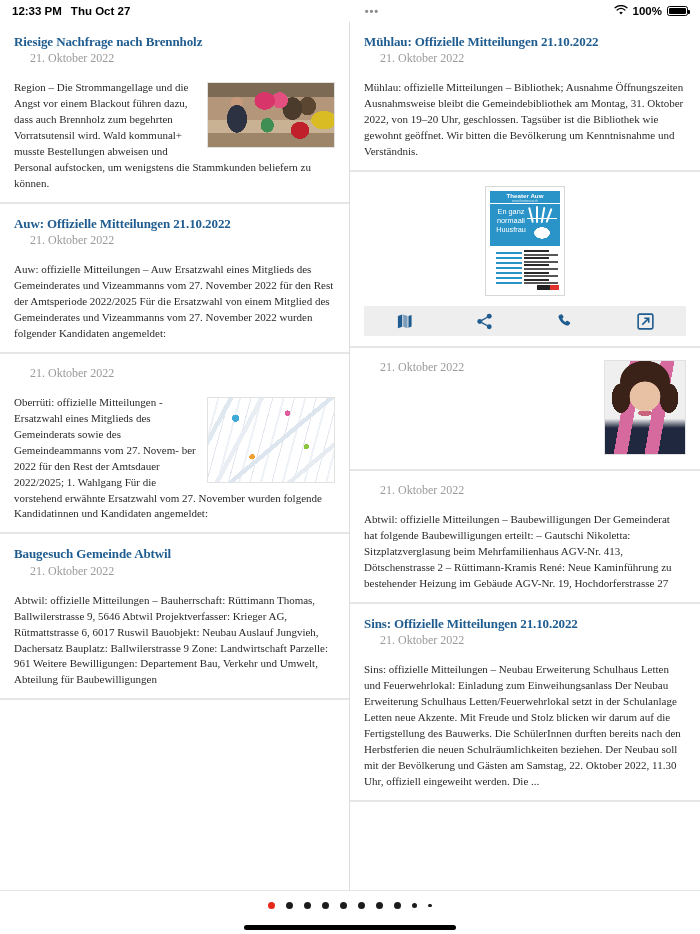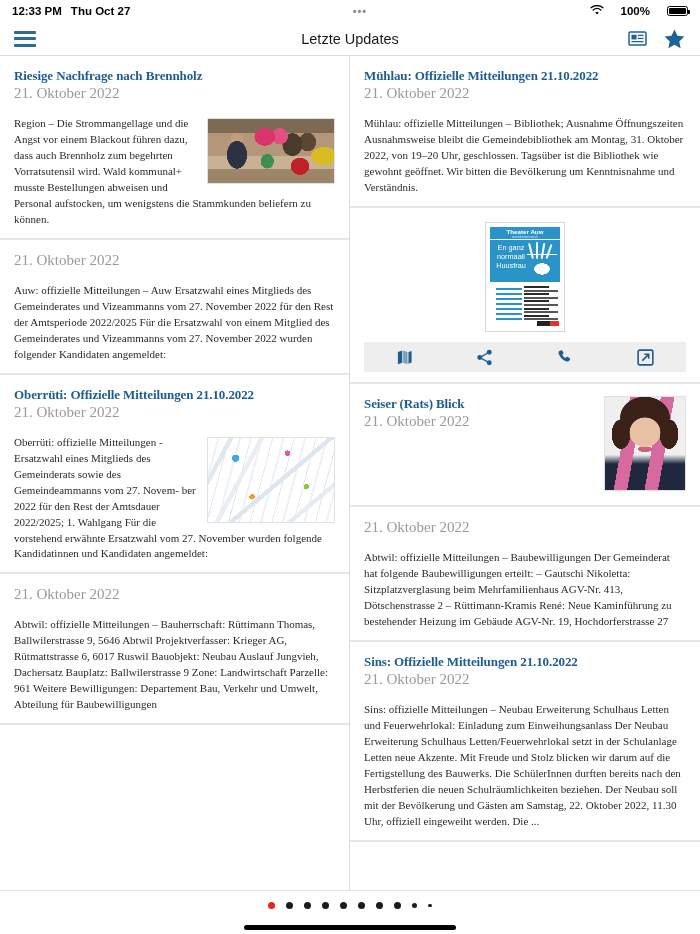--- a/index.html
+++ b/index.html
@@ -16,21 +16,21 @@
     height: 22px; flex: 0 0 22px;
     background: #ffffff;
     display: flex; align-items: center;
     padding: 0 12px;
     font-family: "Liberation Sans", sans-serif;
     font-size: 11.5px; color: #000; font-weight: 600;
   }
   .sb-left { display: flex; align-items: center; gap: 9px; white-space: nowrap; }
   .sb-center { flex: 1; display: flex; justify-content: center; align-items: center; }
   .sb-dots { letter-spacing: 1px; color: #8a8a8a; font-size: 11px; line-height: 6px; }
-  .sb-right { display: flex; align-items: center; gap: 17px; white-space: nowrap; justify-content: space-between; }
+  .sb-right { display: flex; align-items: center; gap: 5px; white-space: nowrap; justify-content: space-between; }
   .battery {
     display: inline-block; width: 21px; height: 10px;
     border: 1.2px solid #000; border-radius: 2.5px; position: relative; background: transparent;
   }
   .battery::after { content:""; position:absolute; right:-3px; top:3px; width:1.8px; height:4px; background:#000; border-radius:0 1px 1px 0; }
   .battery i { position:absolute; left:1px; top:1px; bottom:1px; width:17px; background:#000; border-radius:1px; display:block; }
 
   
   .navbar {
     height: 34px; flex: 0 0 34px;
@@ -60,22 +60,22 @@
   .card.tight { padding-bottom: 8px; }
 
   .art-title {
     font-family: "Liberation Serif", serif;
     color: #1f5c8f; font-weight: 700;
     font-size: 13px; line-height: 1.18;
     letter-spacing: -0.1px;
     margin-bottom: 2px;
   }
   .art-date {
-    font-size: 15px; color: #9a9a9a;
-    margin-left: 0; margin-bottom: 14px;
+    font-size: 12px; color: #9a9a9a;
+    margin-left: 16px; margin-bottom: 14px;
   }
   .art-body {
     font-size: 11px; line-height: 1.45; color: #2a2a2a;
     text-align: left;
   }
   .art-body.with-img { overflow: hidden; }
   .thumb {
     float: right; margin: 2px 0 4px 10px;
     border: 1px solid #e2e2e2;
   }
@@ -195,73 +195,50 @@
             <path d="M1.2 2.8a10.6 10.6 0 0 1 13.6 0" stroke="#000" stroke-width="1.5" fill="none" stroke-linecap="round"></path>
           </svg>
       </span>
       <span>100%</span>
       <span class="battery">
           <i></i>
         </span>
     </div>
   </div>
 
-  <div class="navbar">
-    <div class="hamburger">
-      <span></span>
-        <span></span>
-        <span></span>
-    </div>
-    <div class="nav-title">Letzte Updates</div>
-    <div class="nav-right">
-      <span class="icon-blue">
-        <svg width="19" height="17" viewBox="0 0 20 18">
-            <rect x="1" y="2" width="18" height="14" rx="1.5" fill="none" stroke="#1f6295" stroke-width="1.6"></rect>
-            <rect x="3.6" y="5" width="5.4" height="5" fill="#1f6295"></rect>
-            <rect x="10.4" y="5" width="6" height="1.4" fill="#1f6295"></rect>
-            <rect x="10.4" y="8.2" width="6" height="1.4" fill="#1f6295"></rect>
-            <rect x="3.6" y="11.6" width="12.8" height="1.4" fill="#1f6295"></rect>
-          </svg>
-      </span>
-      <span class="icon-blue">
-        <svg width="23" height="22" viewBox="0 0 24 23">
-            <path d="M12 1.5l3.1 6.6 7.2.9-5.3 5 1.4 7.1L12 17.6 5.6 21.1 7 14l-5.3-5 7.2-.9z" fill="#1f6295"></path>
-          </svg>
-      </span>
-    </div>
-  </div>
 
   <div class="content">
 
     <div class="col left">
 
       <div class="card">
         <div class="art-title">Riesige Nachfrage nach Brennholz</div>
         <div class="art-date">21. Oktober 2022</div>
         <div class="art-body with-img">
           <div class="thumb wood img-wood"></div>
           <span>Region – Die Strommangellage und die Angst vor einem Blackout führen dazu, dass auch Brennholz zum begehrten Vorratsutensil wird. Wald kommunal+ musste Bestellungen abweisen und Personal aufstocken, um wenigstens die Stammkunden beliefern zu können.</span>
         </div>
       </div>
 
       <div class="card">
+        <div class="art-title">Auw:  Offizielle Mitteilungen 21.10.2022</div>
         <div class="art-date">21. Oktober 2022</div>
         <div class="art-body">Auw: offizielle Mitteilungen – Auw Ersatzwahl eines Mitglieds des Gemeinderates und Vizeammanns vom 27. November 2022 für den Rest der Amtsperiode 2022/2025 Für die Ersatzwahl von einem Mitglied des Gemeinderates und Vizeammanns vom 27. November 2022 wurden folgender Kandidaten angemeldet:</div>
       </div>
 
       <div class="card">
-        <div class="art-title">Oberrüti:  Offizielle Mitteilungen 21.10.2022</div>
         <div class="art-date">21. Oktober 2022</div>
         <div class="art-body with-img">
           <div class="thumb papers img-papers"></div>
           <span>Oberrüti: offizielle Mitteilungen - Ersatzwahl eines Mitglieds des Gemeinderats sowie des Gemeindeammanns vom 27. Novem- ber 2022 für den Rest der Amtsdauer 2022/2025; 1. Wahlgang Für die vorstehend erwähnte Ersatzwahl vom 27. November wurden folgende Kandidatinnen und Kandidaten angemeldet:</span>
         </div>
       </div>
 
       <div class="card">
+        <div class="art-title">Baugesuch Gemeinde Abtwil</div>
         <div class="art-date">21. Oktober 2022</div>
         <div class="art-body">Abtwil: offizielle Mitteilungen – Bauherrschaft: Rüttimann Thomas, Ballwilerstrasse 9, 5646 Abtwil Projektverfasser: Krieger AG, Rütmattstrasse 6, 6017 Ruswil Bauobjekt: Neubau Auslauf Jungvieh, Dachersatz Bauplatz: Ballwilerstrasse 9 Zone: Landwirtschaft Parzelle: 961 Weitere Bewilligungen: Departement Bau, Verkehr und Umwelt, Abteilung für Baubewilligungen</div>
       </div>
 
       <div class="spacer"></div>
     </div>
 
     <div class="col right">
 
       <div class="card">
@@ -339,21 +316,20 @@
             <svg width="17" height="17" viewBox="0 0 18 18">
                 <rect x="1.2" y="1.2" width="15.6" height="15.6" rx="1.6" fill="none" stroke="#1f5c8f" stroke-width="1.7"></rect>
                 <path d="M6.2 11.8L12 6M8.6 5.6H12.4V9.4" stroke="#1f5c8f" stroke-width="1.7" fill="none" stroke-linecap="square"></path>
               </svg>
           </div>
         </div>
       </div>
 
       <div class="card">
         <div class="portrait img-portrait"></div>
-        <div class="art-title">Seiser (Rats) Blick</div>
         <div class="art-date">21. Oktober 2022</div>
       </div>
 
       <div class="card">
         <div class="art-date">21. Oktober 2022</div>
         <div class="art-body">Abtwil: offizielle Mitteilungen – Baubewilligungen Der Gemeinderat hat folgende Baubewilligungen erteilt: – Gautschi Nikoletta: Sitzplatzverglasung beim Mehrfamilienhaus AGV-Nr. 413, Dötschenstrasse 2 – Rüttimann-Kramis René: Neue Kaminführung zu bestehender Heizung im Gebäude AGV-Nr. 19, Hochdorferstrasse 27</div>
       </div>
 
       <div class="card">
         <div class="art-title">Sins:  Offizielle Mitteilungen 21.10.2022</div>

